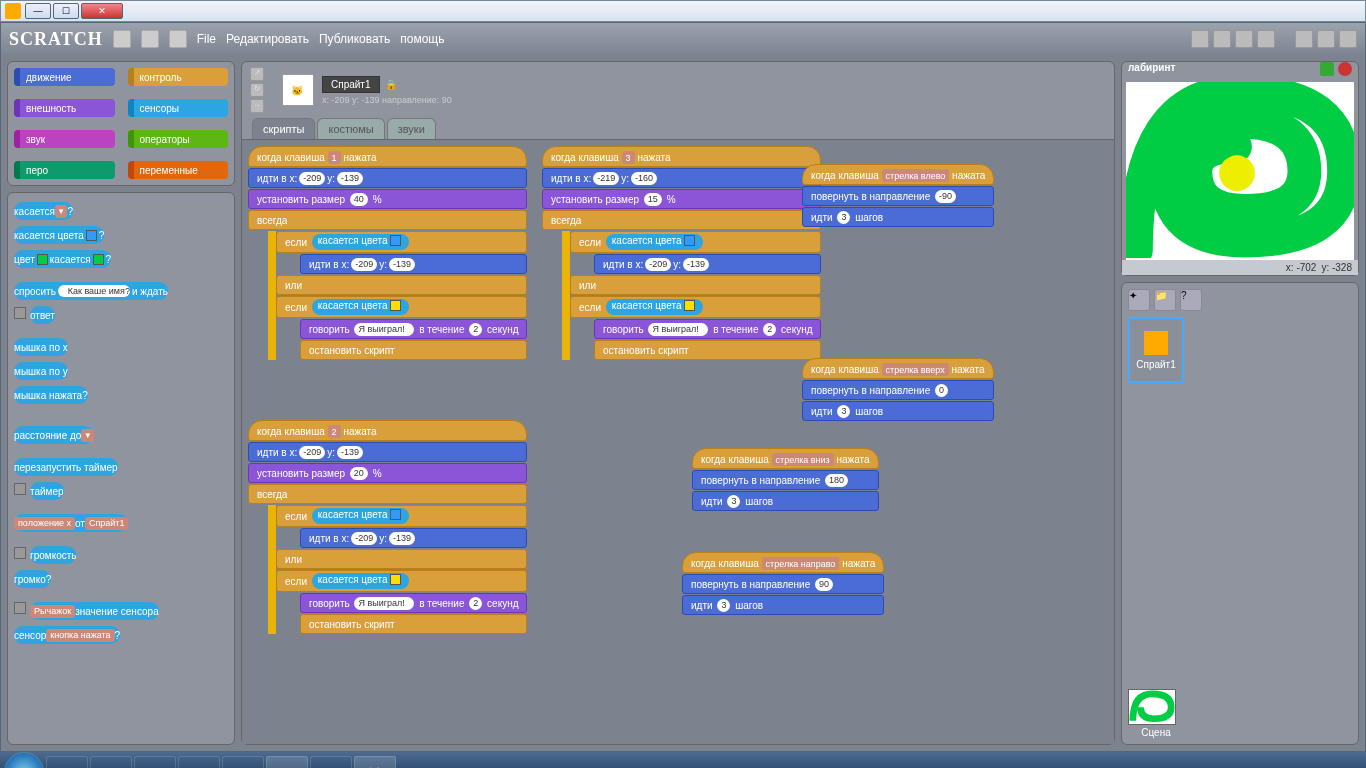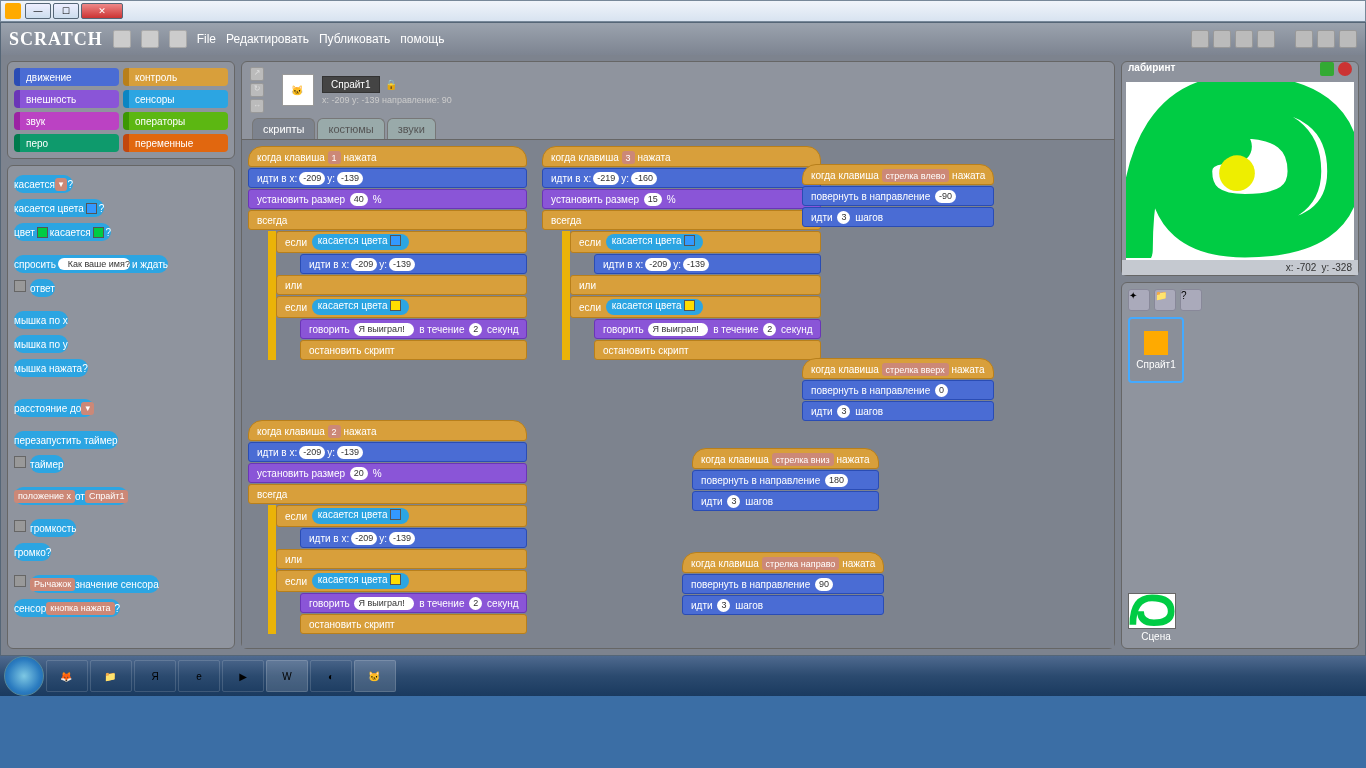--- a/index.html
+++ b/index.html
@@ -3,31 +3,31 @@
 <meta charset="utf-8">
 <style>
 *{margin:0;padding:0;box-sizing:border-box;font-family:Verdana,sans-serif;font-size:10px;user-select:none}
 body{width:1366px;height:768px;background:#3b6ea5;overflow:hidden}
 .titlebar{height:22px;background:linear-gradient(to bottom,#f0f4fa,#d8e3f0);display:flex;align-items:center;padding:0 4px;border:1px solid #789}
 .titlebar-title{flex:1;color:#333}
 .win-btns{display:flex;gap:2px}
 .win-btn{width:26px;height:16px;border:1px solid #567;border-radius:2px;display:flex;align-items:center;justify-content:center;font-size:9px}
 .win-close{background:linear-gradient(to bottom,#e88,#c33);color:#fff;width:42px}
 .win-min,.win-max{background:linear-gradient(to bottom,#eef,#cde)}
-.app{height:634px;background:#8a8f99;border:1px solid #567;display:flex;flex-direction:column}
+.app{height:730px;background:#8a8f99;border:1px solid #567;display:flex;flex-direction:column}
 .menubar{height:32px;background:linear-gradient(to bottom,#9ba3ae,#7d8491);display:flex;align-items:center;padding:0 8px;gap:10px;color:#fff}
 .scratch-logo{font-family:'Comic Sans MS',cursive;font-size:18px;font-weight:bold;color:#fff;letter-spacing:1px}
 .menu-ico{width:18px;height:18px;border:1px solid #aaa;background:#ccc;border-radius:2px}
 .menu-item{cursor:pointer;font-size:12px}
 .menubar-right{margin-left:auto;display:flex;gap:4px}
 .tool-btn{width:18px;height:18px;border:1px solid #999;background:#bbb;border-radius:2px}
 .main{flex:1;display:flex;gap:6px;padding:6px;background:#7d838e}
 .panel{background:#8f949e;border:1px solid #666;border-radius:6px}
 .left-col{width:228px;display:flex;flex-direction:column;gap:6px}
-.categories{padding:6px;display:grid;grid-template-columns:1fr 1fr;gap:4px}
+.categories{padding:6px;display:grid;grid-template-columns:1fr 1fr;gap:13px}
 .cat-btn{height:18px;border-radius:4px;display:flex;align-items:center;padding:0 6px;color:#fff;font-size:10px;border-left:6px solid}
 .cat-motion{background:#4a6cd4;border-color:#2a4cb4}
 .cat-control{background:#d89f3b;border-color:#b87f1b}
 .cat-looks{background:#8a55d7;border-color:#6a35b7}
 .cat-sensing{background:#2ca5e2;border-color:#0c85c2}
 .cat-sound{background:#bb42c3;border-color:#9b22a3}
 .cat-operators{background:#5cb712;border-color:#3c9702}
 .cat-pen{background:#0e9a6c;border-color:#007a4c}
 .cat-variables{background:#e1670f;border-color:#c1470f}
 .palette{flex:1;padding:6px;overflow:hidden}

